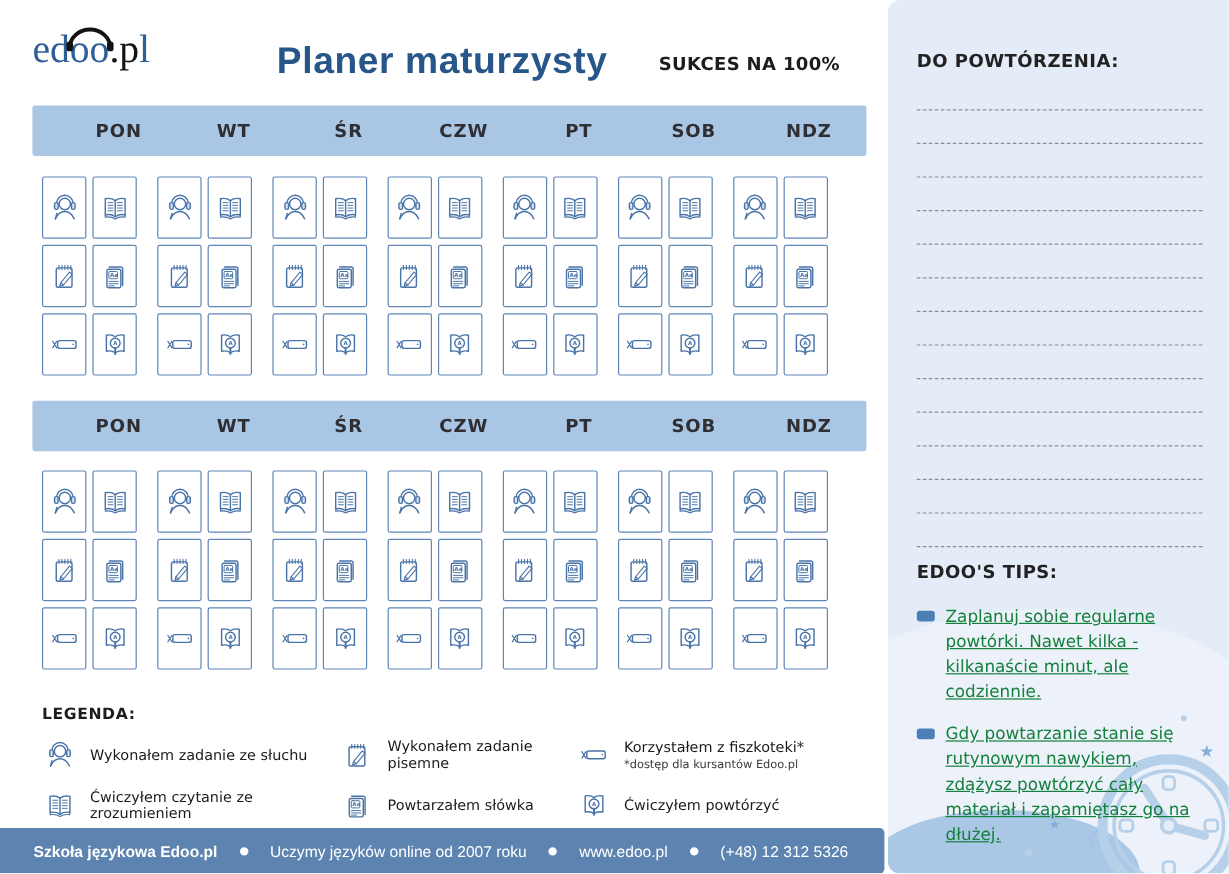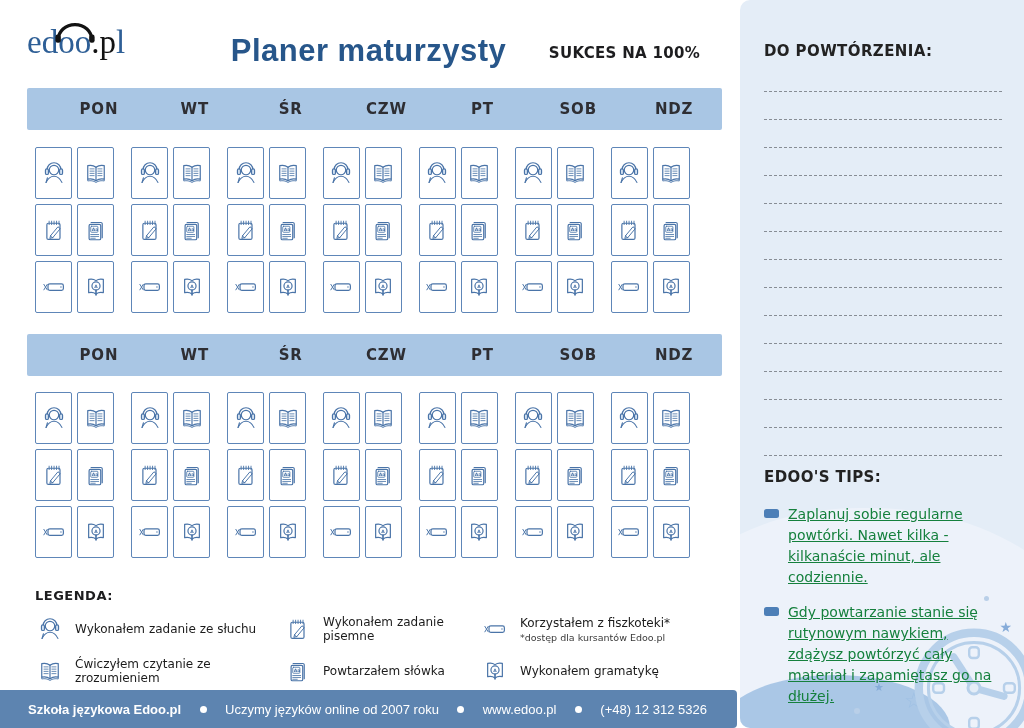--- a/index.html
+++ b/index.html
@@ -703,21 +703,21 @@
             <div class="ltext">
               <div>Korzystałem z fiszkoteki*</div>
               <div class="lnote">*dostęp dla kursantów Edoo.pl</div>
             </div>
           </div>
           <div class="legend-item">
             <svg class="icon licon">
               <use href="#grammar-magnifier-icon"></use>
             </svg>
             <div class="ltext">
-              <div>Wykonałem gramatykę</div>
+              <div>Ćwiczyłem powtórzyć</div>
             </div>
           </div>
         </div>
     </div>
 
     <div class="footer">
         <span class="fitem bold">Szkoła językowa Edoo.pl</span>
         <span class="fdot"></span>
         <span class="fitem">Uczymy języków online od 2007 roku</span>
         <span class="fdot"></span>

